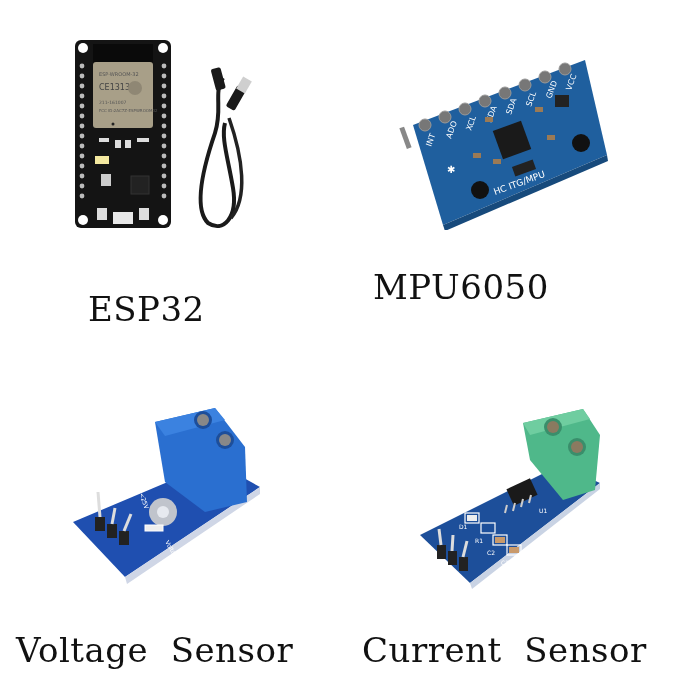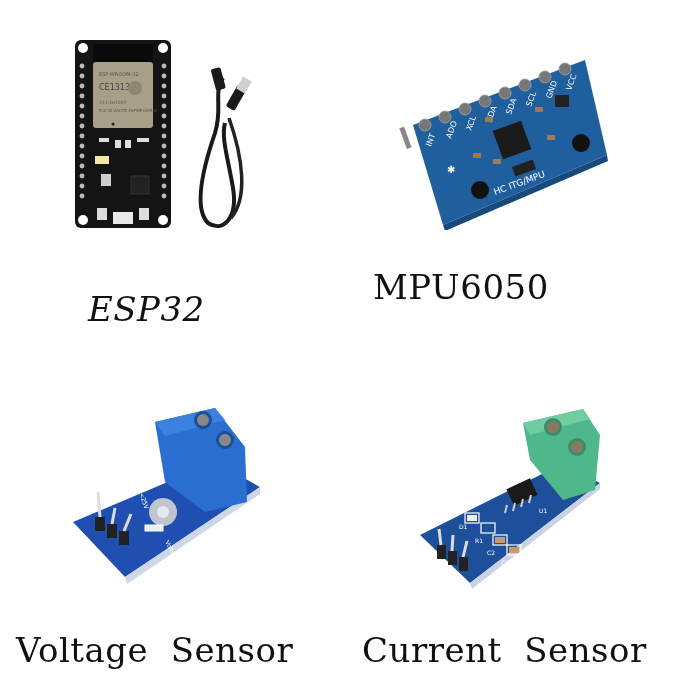--- a/index.html
+++ b/index.html
@@ -69,21 +69,21 @@
       <rect x="66" y="170" width="10" height="12" fill="#ddd"></rect>
     <rect x="40" y="174" width="20" height="12" fill="#e8e8e8"></rect>
 
     <path d="M150 40 C 140 55, 150 70, 142 95 C 130 130, 120 170, 135 185 C 150 195, 165 180, 160 150 C 155 120, 148 100, 152 85" stroke="#1a1a1a" stroke-width="4" fill="none"></path>
     <path d="M156 80 C 170 120, 175 160, 158 180" stroke="#222" stroke-width="3.5" fill="none"></path>
     <rect x="140" y="30" width="10" height="22" rx="2" fill="#1a1a1a" transform="rotate(-15 145 40)"></rect>
     <rect x="158" y="48" width="10" height="24" rx="2" fill="#1a1a1a" transform="rotate(30 163 60)"></rect>
     <rect x="166" y="40" width="10" height="14" fill="#cfcfcf" transform="rotate(30 171 47)"></rect>
   </svg>
 </div>
-<div class="label" style="left:88px;top:289px;font-style:italic;">ESP32</div>
+<div class="label" style="left:88px;top:289px;">ESP32</div>
 
 <div class="item" style="left:385px;top:55px;width:235px;height:175px;">
   <svg width="235" height="175" viewBox="0 0 235 175">
     <path d="M28 70 L200 5 L222 100 L58 170 Z" fill="#1f5f9e"></path>
     <path d="M58 170 L222 100 L223 106 L60 176 Z" fill="#174a7c"></path>
     <g fill="#777" stroke="#999">
       <circle cx="40" cy="70" r="6"></circle>
         <circle cx="60" cy="62" r="6"></circle>
         <circle cx="80" cy="54" r="6"></circle>
         <circle cx="100" cy="46" r="6"></circle>

